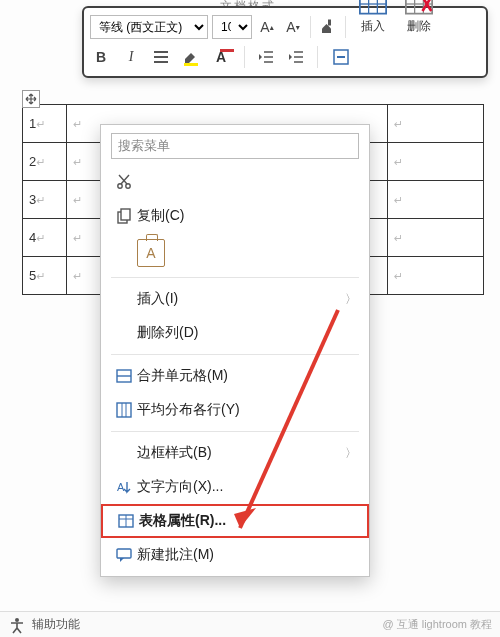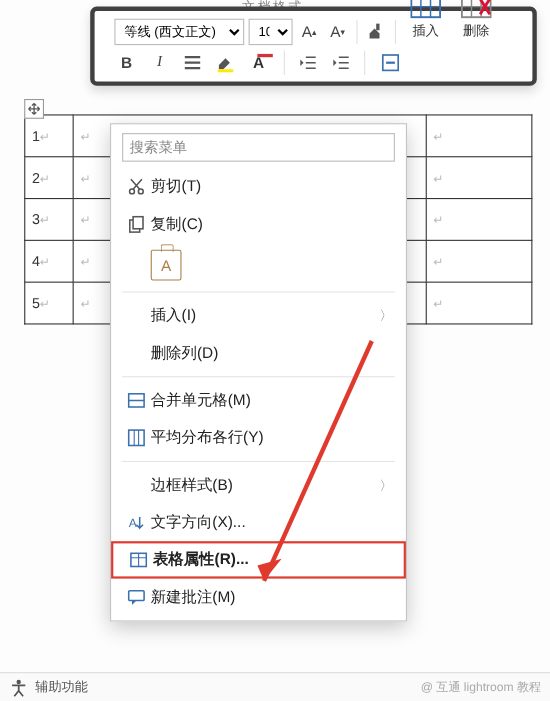--- a/index.html
+++ b/index.html
@@ -14,26 +14,26 @@
     color: #333;
   }
 
   
   .ribbon {
     position: absolute;
     left: 82px; top: 6px;
     width: 406px;
     height: 72px;
     background: #fff;
-    border: 4px solid #404040;
+    border: 2px solid #404040;
     border-radius: 6px;
     box-shadow: 0 4px 10px rgba(0,0,0,.15);
     display: flex;
     flex-direction: column;
-    padding: 4px 18px;
+    padding: 4px 6px;
   }
   .ribbon-row { display: flex; align-items: center; gap: 4px; height: 30px; }
   .ribbon-row.bottom { height: 32px; gap: 8px; }
   .ribbon select, .ribbon .combo {
     height: 24px; font-size: 12px; border: 1px solid #bbb;
     background: #fff; padding: 0 4px;
   }
   .combo-font { width: 118px; }
   .combo-size { width: 40px; }
   .ribbon-btn {
@@ -72,21 +72,21 @@
     background: #fff;
   }
   table.doc td.rownum { width: 44px; text-align: left; }
   table.doc td.mid { width: 320px; }
   table.doc td.end { width: 96px; }
   .para-mark::after { content: "↵"; color: #bbb; font-size: 11px; }
   .rownum span.n { color: #333; font-size: 13px; }
 
   
   .ctxmenu {
-    position: absolute; left: 100px; top: 112px;
+    position: absolute; left: 100px; top: 124px;
     width: 270px; background: #fff;
     border: 1px solid #c4c4c4;
     box-shadow: 0 6px 18px rgba(0,0,0,.22);
     padding-bottom: 4px;
   }
   .ctx-search {
     margin: 8px 10px 6px 10px;
     border: 1px solid #bbb; height: 26px;
     display: flex; align-items: center; padding: 0 6px;
     color: #888; font-size: 13px;
@@ -268,21 +268,20 @@
   </div>
 
   <div class="ctx-item">
     <span class="ic">
       <svg class="ico" viewBox="0 0 18 18">
           <circle cx="5" cy="13" r="2.2" fill="none" stroke="#555" stroke-width="1.4"></circle>
           <circle cx="13" cy="13" r="2.2" fill="none" stroke="#555" stroke-width="1.4"></circle>
           <path stroke="#555" stroke-width="1.4" d="M6 11L14 2M12 11L4 2"></path>
         </svg>
     </span>
-    <span class="lb">剪切(T)</span>
   </div>
 
   <div class="ctx-item">
     <span class="ic">
       <svg class="ico" viewBox="0 0 18 18">
           <rect x="3" y="5" width="9" height="11" fill="none" stroke="#555" stroke-width="1.4"></rect>
           <rect x="6" y="2" width="9" height="11" fill="#fff" stroke="#555" stroke-width="1.4"></rect>
         </svg>
     </span>
     <span class="lb">复制(C)</span>

